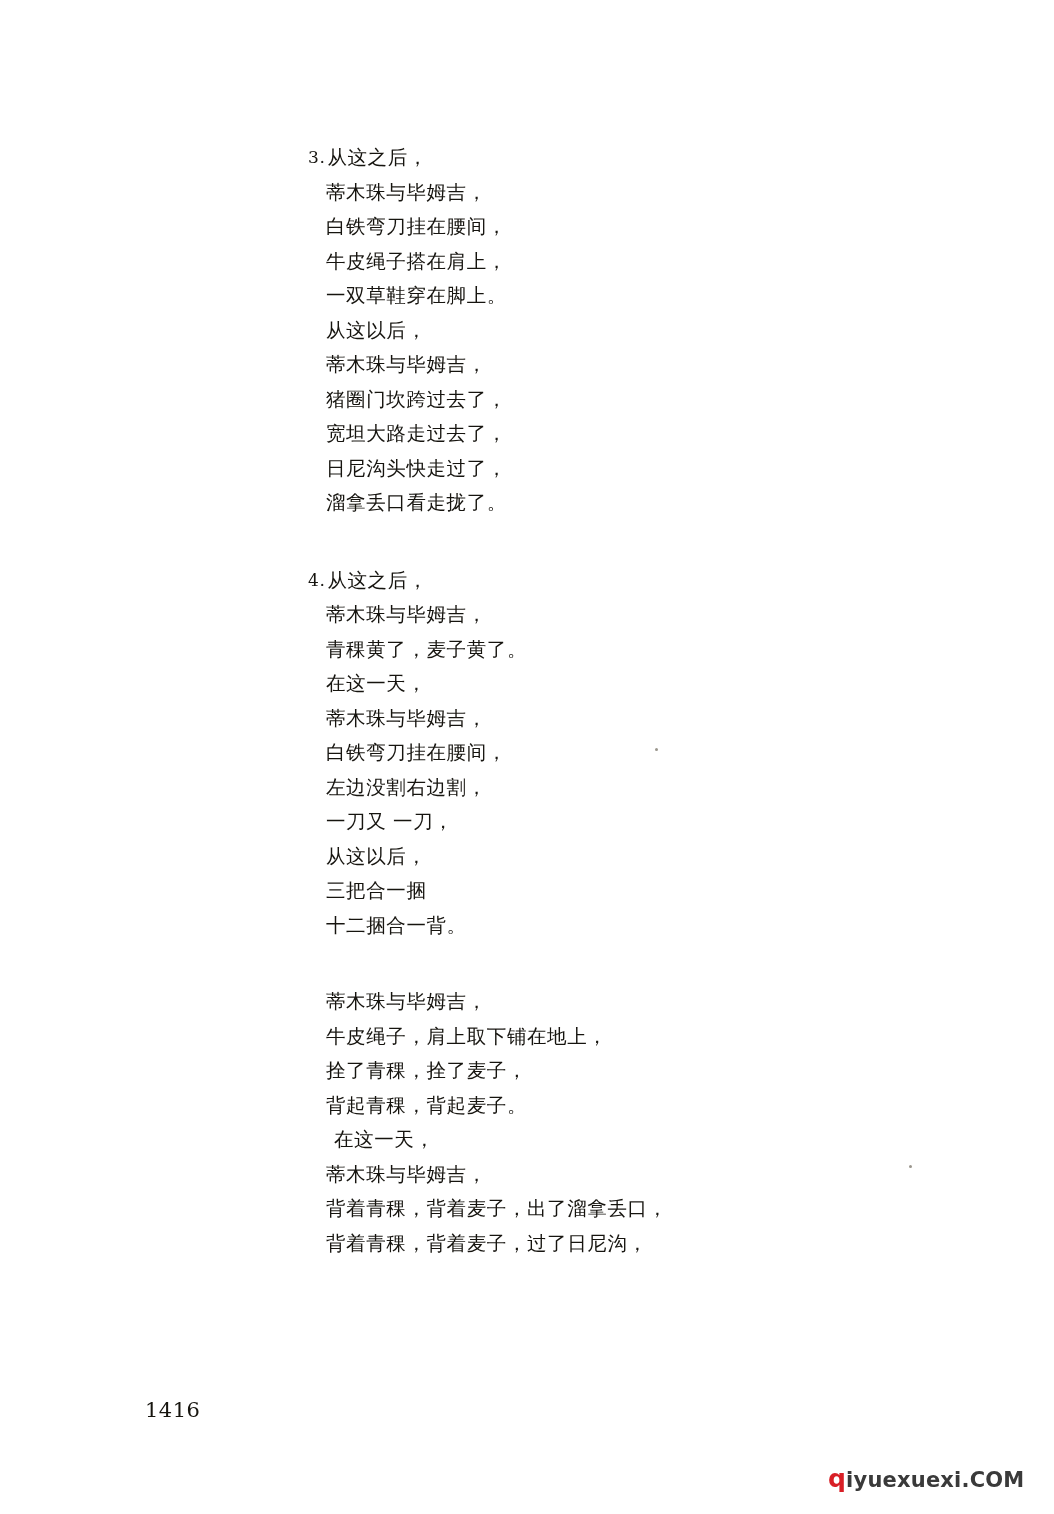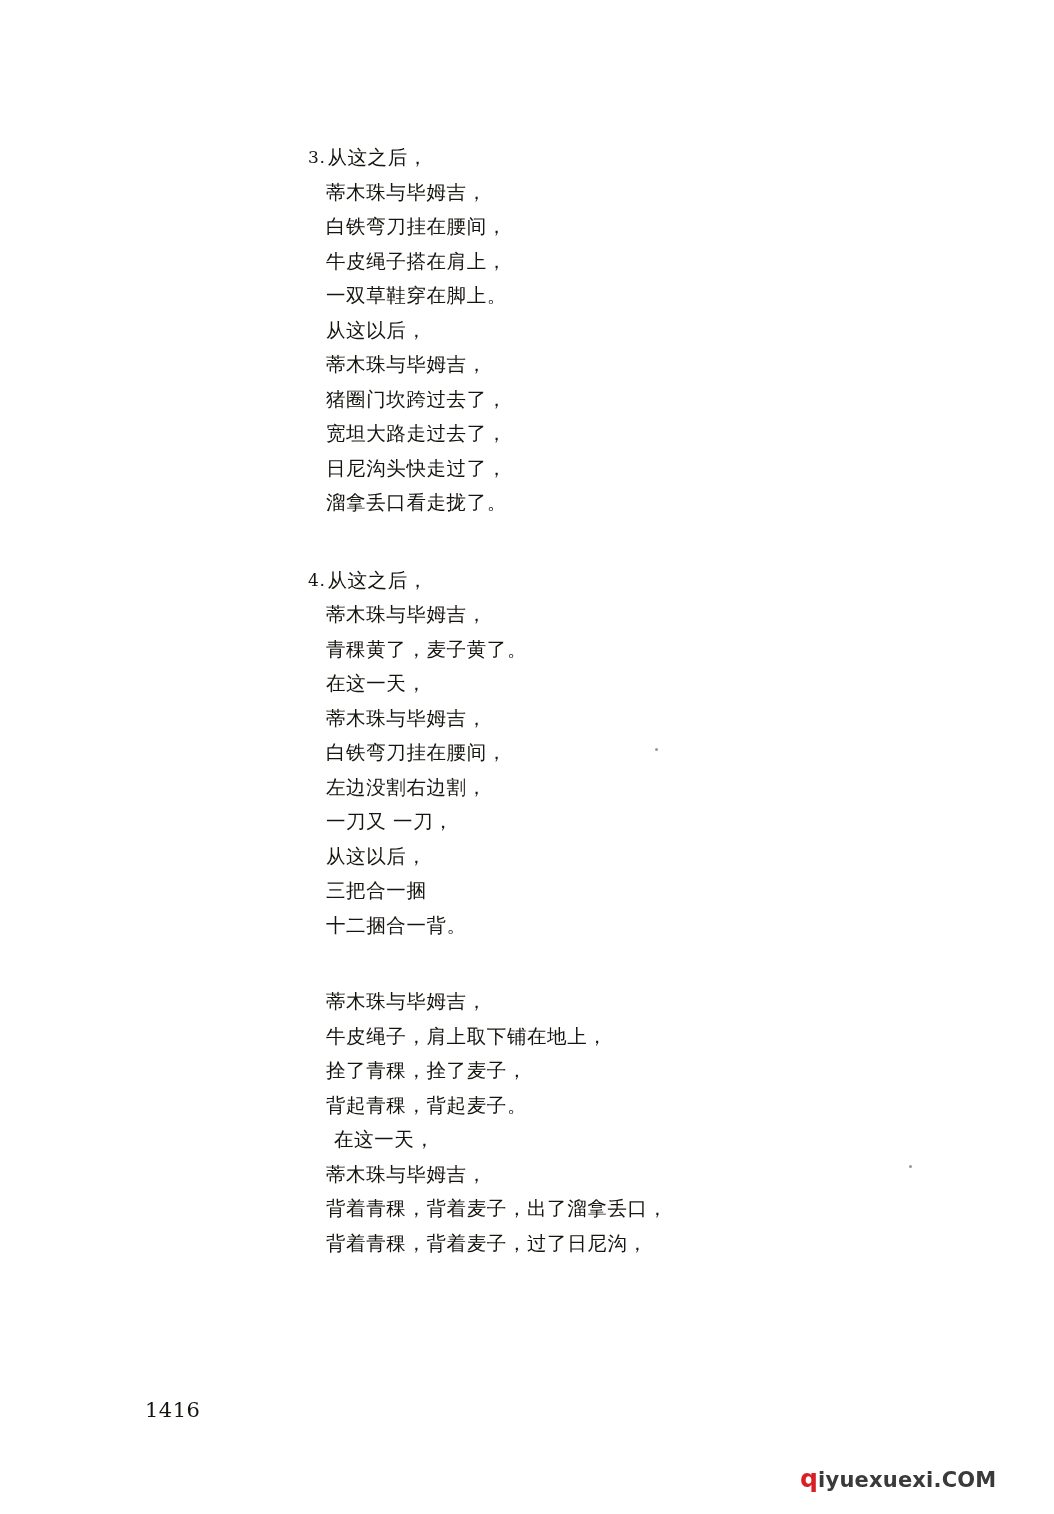--- a/index.html
+++ b/index.html
@@ -54,21 +54,21 @@
     left: 133px;
     top: 1398px;
     font-size: 21px;
     font-family: "DejaVu Serif", "Liberation Serif", serif;
     letter-spacing: 0.5px;
     color: #17150f;
     margin-left: 12px;
   }
   .watermark {
     position: absolute;
-    left: 800px;
+    left: 828px;
     top: 1464px;
     font-family: "DejaVu Sans", "Liberation Sans", sans-serif;
     font-size: 21px;
     font-weight: bold;
     letter-spacing: 0.2px;
     color: #3a3a3a;
     white-space: nowrap;
     text-align: right;
   }
   .watermark .q {

